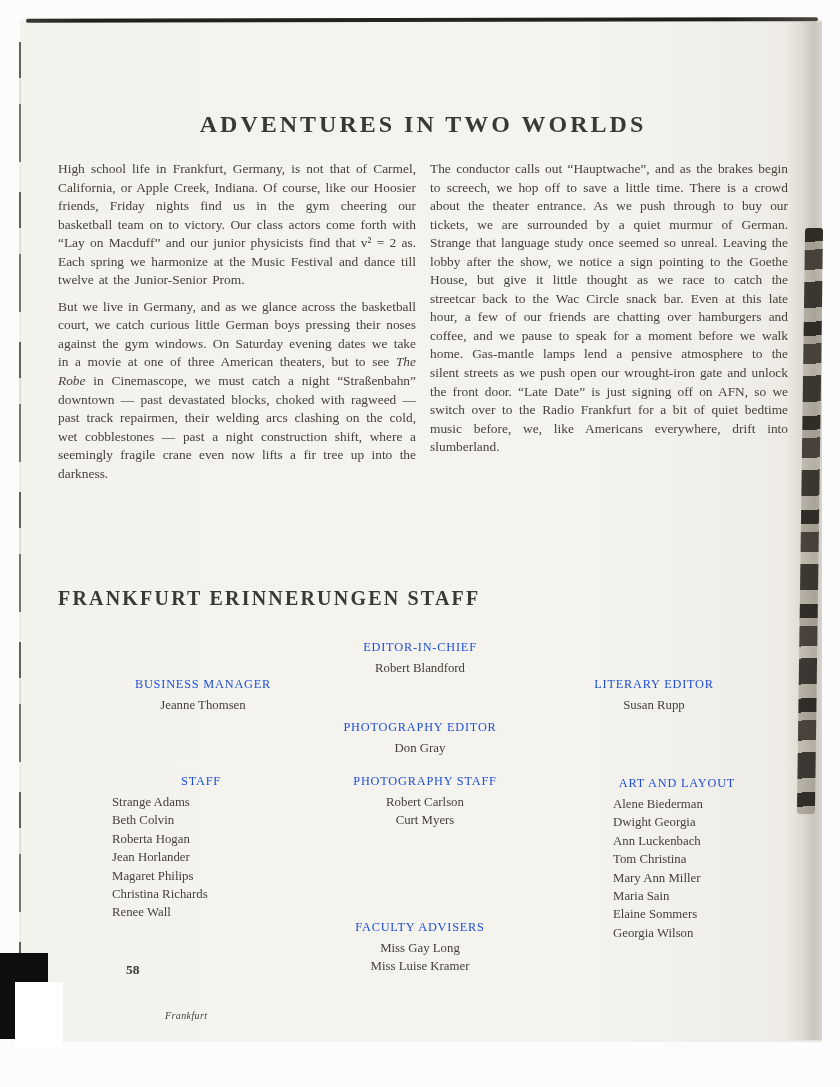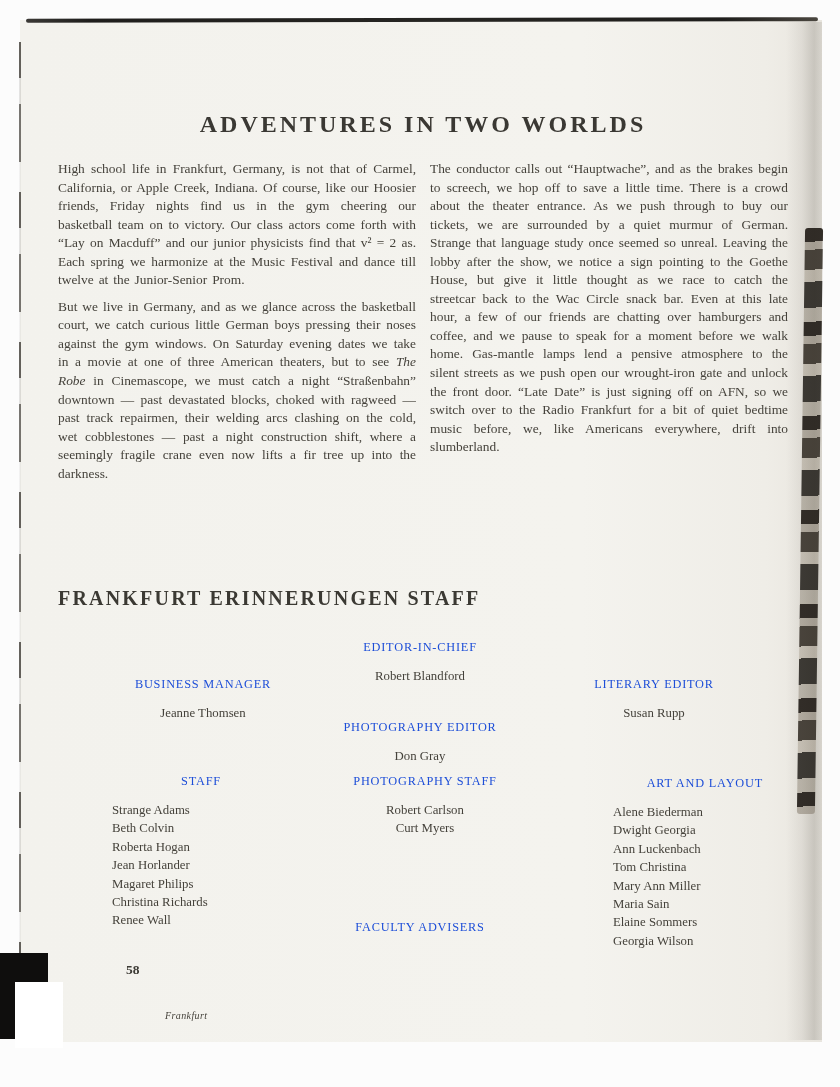--- a/index.html
+++ b/index.html
@@ -54,34 +54,34 @@
   .columns p{margin:0 0 8px 0;}
   .columns em{font-style:italic;}
 
   .staff-heading{
     position:absolute;left:58px;top:570px;width:730px;
     text-align:left;font-size:20px;font-weight:600;letter-spacing:2.2px;
     color:#3b3933;
   }
   .staff-sec{position:absolute;color:#45423b;}
   .sec-title{font-size:12.3px;letter-spacing:0.8px;color:#1d4ed8;margin-top:23px;}
-  .sec-names{margin-top:12px;font-size:12.8px;}
+  .sec-names{margin-top:4px;font-size:12.8px;}
   .sec-names .name{line-height:18.4px;}
   .center-names .sec-names,.center-names .sec-title{text-align:center;}
   .left-names .sec-title{text-align:center;}
   .left-names .sec-names{text-align:left;}
 
   .sec-eic{left:270px;top:617px;width:300px;}
   .sec-business{left:98px;top:654px;width:210px;}
   .sec-literary{left:548px;top:654px;width:212px;}
   .sec-photoed{left:270px;top:697px;width:300px;}
   .sec-staff{left:112px;top:751px;width:178px;}
   .sec-photostaff{left:330px;top:751px;width:190px;}
   .sec-art{left:613px;top:753px;width:128px;}
-  .sec-art .sec-title{margin-left:-22px;width:172px;text-align:right;}
+  .sec-art .sec-title{margin-left:-22px;width:172px;}
   .sec-faculty{left:270px;top:897px;width:300px;}
 
   .footer-pagenum{
     position:absolute;left:126px;top:962px;
     font-size:13.5px;font-weight:600;color:#3c3a34;
   }
   .footer-label{
     position:absolute;left:165px;top:1010px;
     font-size:10px;font-style:italic;letter-spacing:0.4px;color:#46433c;
   }
@@ -170,16 +170,20 @@
       <div class="name">Tom Christina</div>
       <div class="name">Mary Ann Miller</div>
       <div class="name">Maria Sain</div>
       <div class="name">Elaine Sommers</div>
       <div class="name">Georgia Wilson</div>
     </div>
 </section>
 
 <section class="staff-sec sec-faculty center-names">
   <div class="sec-title">FACULTY ADVISERS</div>
+  <div class="sec-names">
+      <div class="name">Miss Gay Long</div>
+      <div class="name">Miss Luise Kramer</div>
+    </div>
 </section>
 
 <div class="footer-pagenum">58</div>
 <div class="footer-label">Frankfurt</div>
 
 </body></html>

